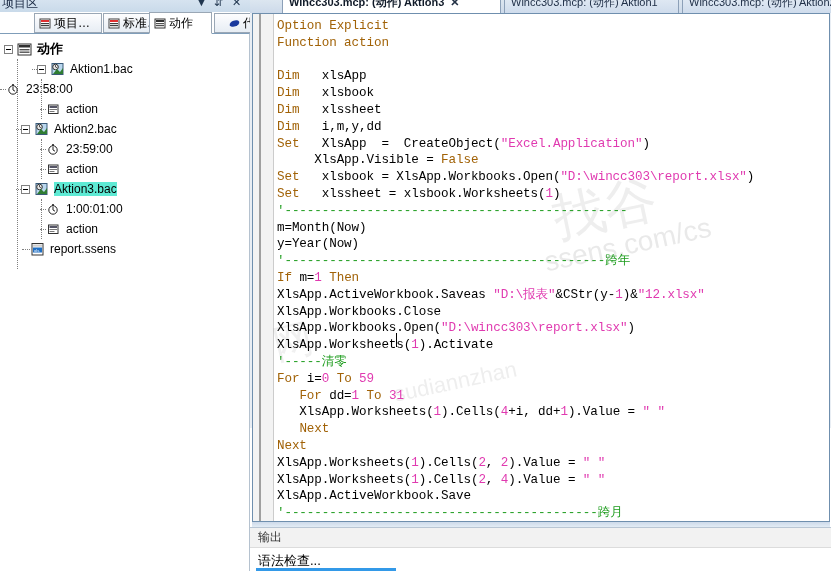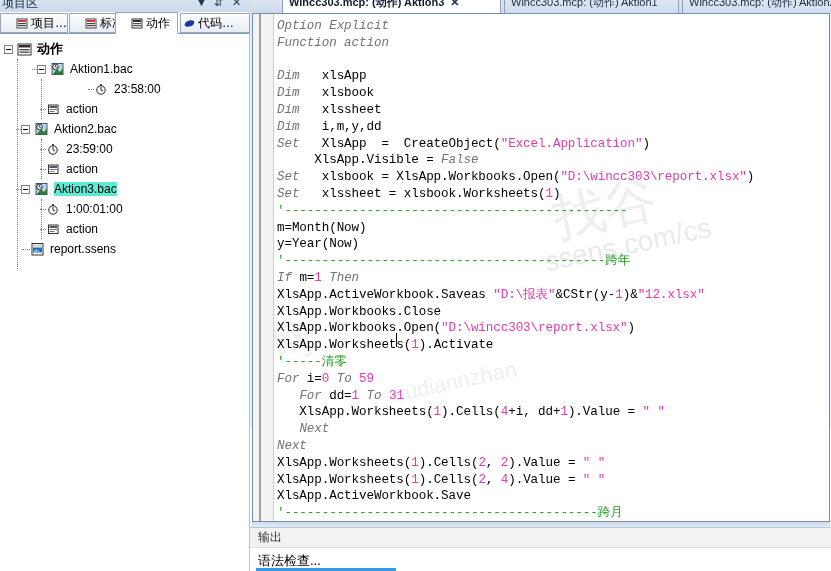--- a/index.html
+++ b/index.html
@@ -59,25 +59,26 @@
     background: #ffffff;
   }
   .ltab {
     position: absolute;
     top: 1px;
     height: 20px;
     border: 1px solid #9aa7b5;
     background: linear-gradient(to bottom, #fdfdfe 0%, #e7edf4 100%);
     display: flex;
     align-items: center;
-    padding: 0 15px;
+    padding: 0 4px;
     font-size: 12px;
     color: #000;
     white-space: nowrap;
     cursor: default;
+    margin-left: 34px;
   }
   .ltab.active {
     background: #ffffff;
     border-bottom-color: #ffffff;
     top: 0px;
     height: 22px;
     z-index: 5;
     font-weight: normal;
   }
   #ltab-0 { left: 0px;   width: 68px; }
@@ -214,21 +215,21 @@
     left: 24px; top: 4px;
     right: 0; bottom: 0;
     font-family: "Liberation Mono", "DejaVu Sans Mono", monospace;
     font-size: 12.6px;
     line-height: 16.8px;
     white-space: pre;
     color: #000000;
     overflow: hidden;
     letter-spacing: -0.1px;
   }
-  .k  { color: #737373; font-style: italic; }         
+  .k  { color: #a16207; }         
   .s  { color: #e03ab0; }         
   .n  { color: #e03ab0; }         
   .c  { color: #1f9d1f; }         
   .cz { color: #1f9d1f; }         
   .p  { color: #000000; }
 
   
   #watermark {
     position: absolute;
     left: 0; top: 0; right: 0; bottom: 0;
@@ -400,21 +401,21 @@
           <div class="expander" style="margin-right:4px;"></div>
           <svg class="ticon" viewBox="0 0 16 15">
             <rect x="2" y="1.5" width="11" height="11" fill="#b9d7ee" stroke="#3a5a78"></rect>
             <circle cx="5.5" cy="5" r="2.8" fill="#e8e8e8" stroke="#333"></circle>
             <path d="M5.5 3 L5.5 5 L7 5.8" stroke="#333" fill="none" stroke-width="0.8"></path>
             <path d="M3 12 L7 7 L10 10 L13 6 L13 12 Z" fill="#2f7d32"></path>
           </svg>
           <span class="tlabel">Aktion1.bac</span>
         </div>
 
-        <div class="trow" style="padding-left:40px;margin-left:48px;">
+        <div class="trow" style="">
           <div class="dotline" style="width:6px;"></div>
           <svg class="ticon" viewBox="0 0 16 15">
             <circle cx="7" cy="8" r="4.2" fill="#fff" stroke="#222" stroke-width="1"></circle>
             <path d="M7 5 L7 8 L9 9.2" stroke="#222" fill="none" stroke-width="1"></path>
             <rect x="6" y="2.2" width="2" height="1.6" fill="#222"></rect>
           </svg>
           <span class="tlabel">23:58:00</span>
         </div>
 
         <div class="trow" style="padding-left:40px;">

